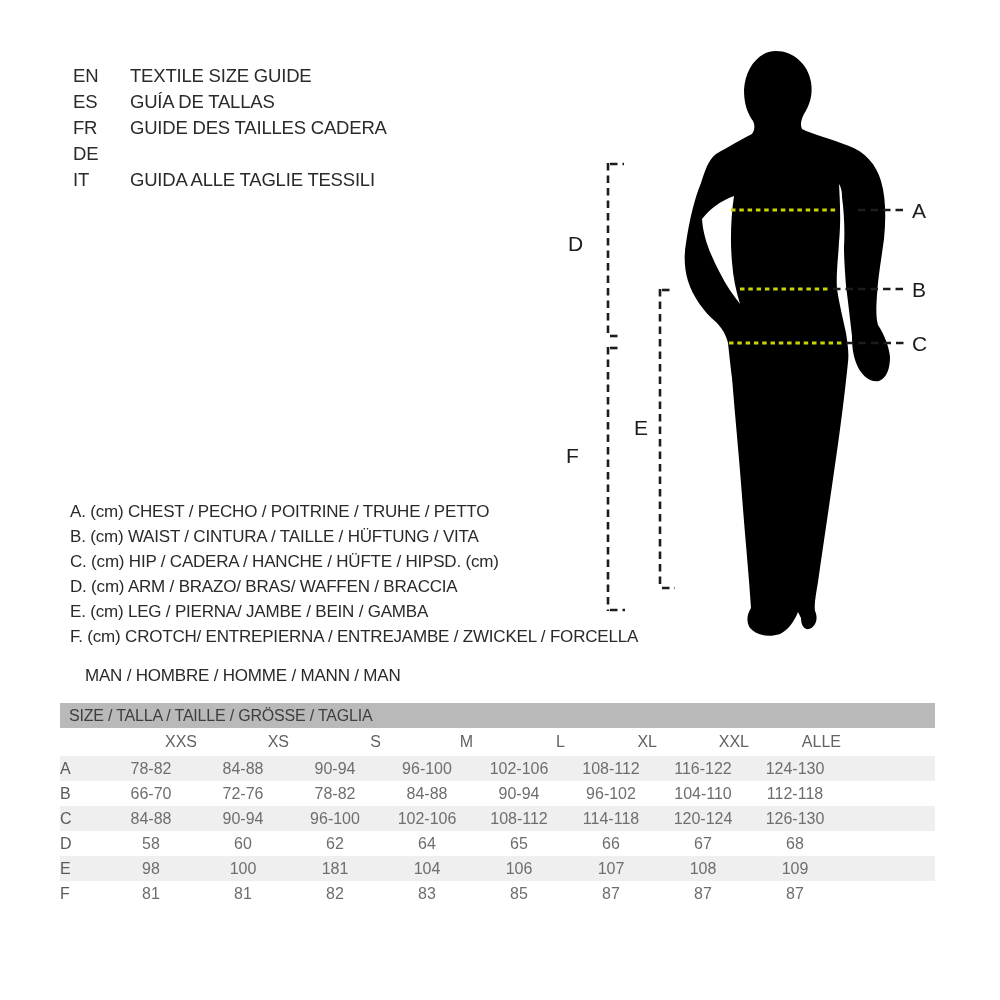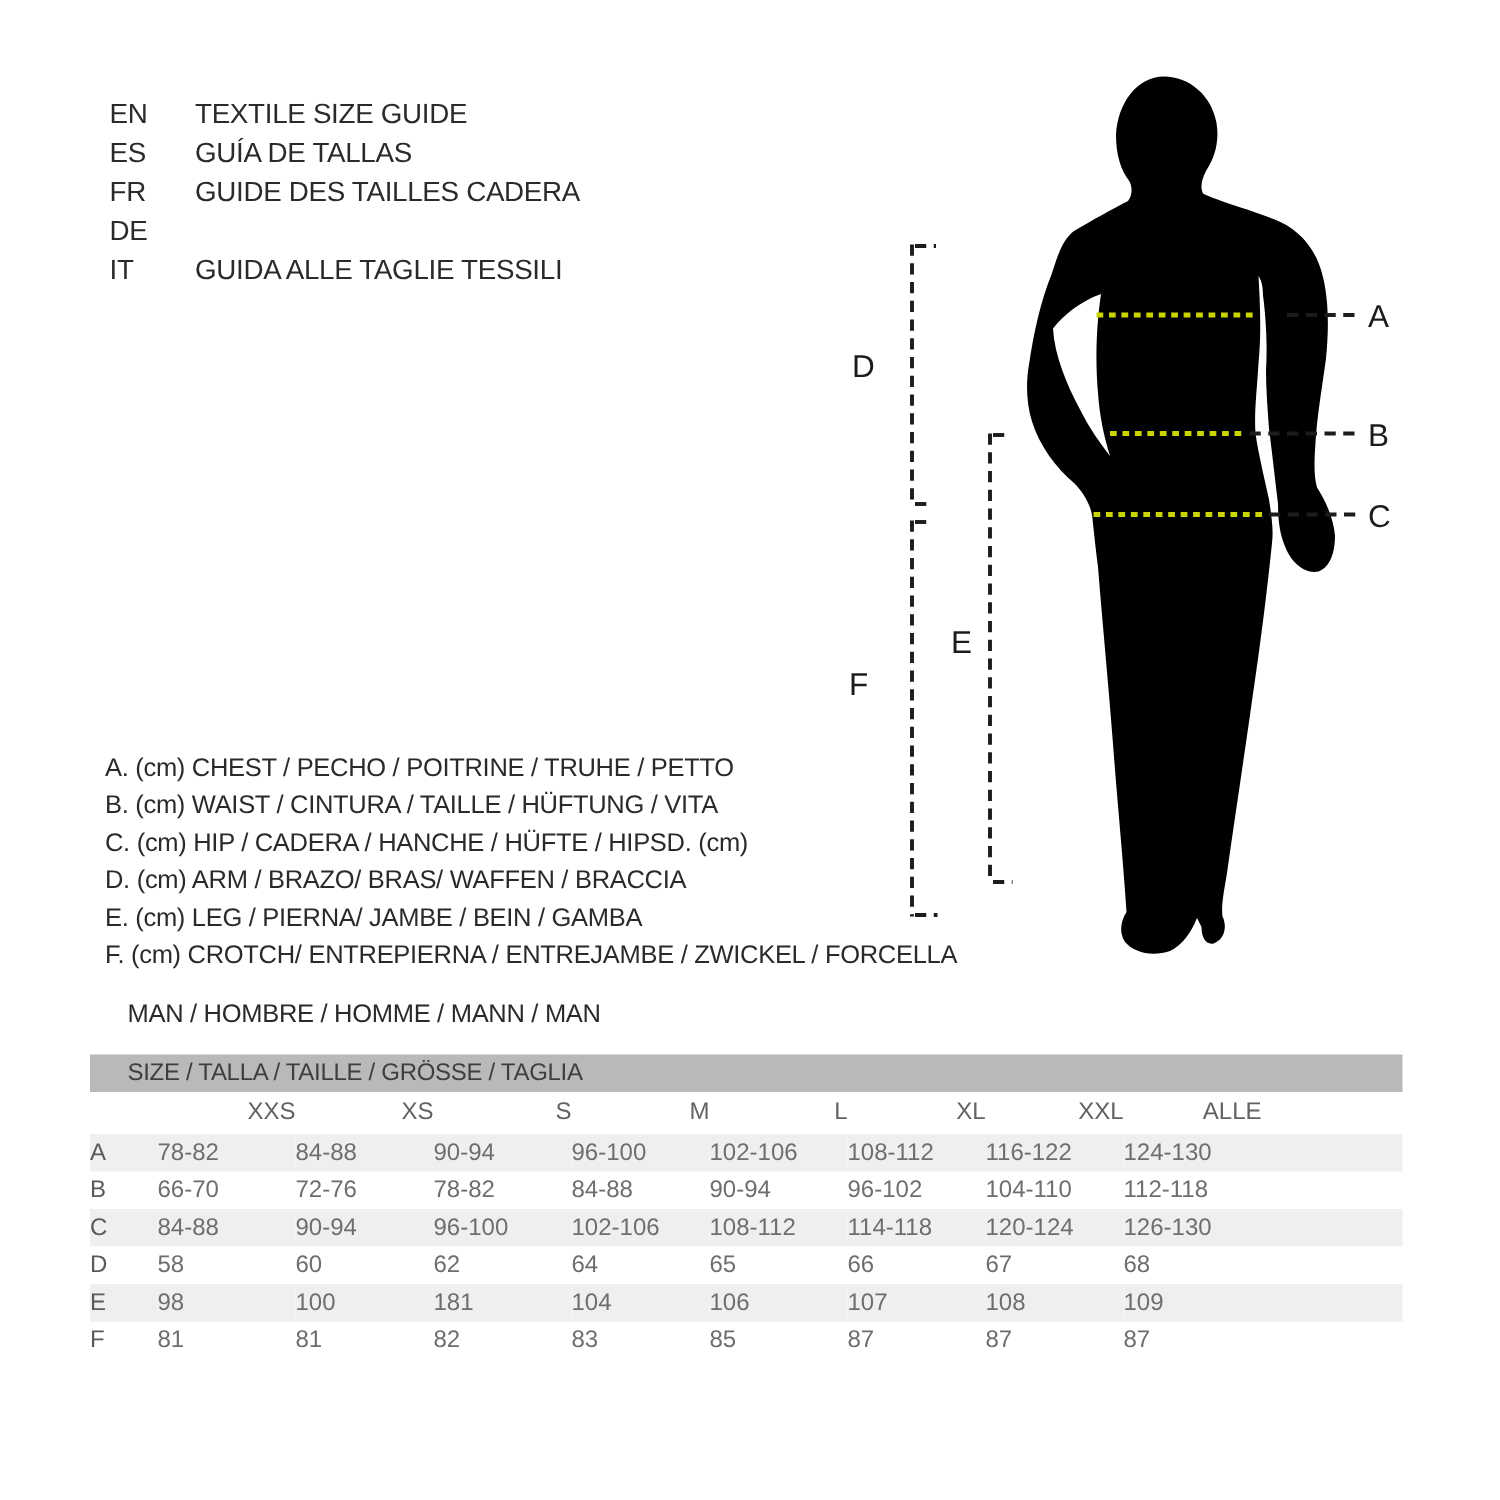--- a/index.html
+++ b/index.html
@@ -16,28 +16,28 @@
   
   .figure-svg{position:absolute;left:0;top:0;width:1000px;height:1000px;}
   .dash-black{stroke:#1c1c1c;stroke-width:2.6;stroke-dasharray:7.5 5;fill:none;}
   .dot-accent{stroke-width:3.2;stroke-dasharray:4.5 3.8;fill:none;}
   .fig-label{font-family:"Liberation Sans","DejaVu Sans",sans-serif;font-size:21px;fill:#1c1c1c;}
   
   .measure-block{position:absolute;left:70px;top:500px;color:#2a2a2a;font-size:17px;line-height:24.9px;letter-spacing:-0.2px;white-space:nowrap;}
   .gender-line{position:absolute;left:70px;top:666px;color:#2a2a2a;font-size:17px;letter-spacing:-0.2px;white-space:nowrap;margin-left:15px;}
   
   .table-wrap{position:absolute;left:60px;top:703px;width:875px;}
-  .table-title{height:25px;background:#b9b9b9;color:#3e3e3e;font-size:16px;letter-spacing:-0.2px;display:flex;align-items:center;padding-left:25px;box-sizing:border-box;}
+  .table-title{height:25px;background:#b9b9b9;color:#3e3e3e;font-size:16px;letter-spacing:-0.2px;display:flex;align-items:center;padding-left:9px;box-sizing:border-box;}
   table.size-table{width:100%;border-collapse:collapse;table-layout:fixed;}
   table.size-table th,table.size-table td{font-weight:400;padding:0;border:0;}
   tr.sizes-row th{height:28px;font-size:16px;color:#636363;text-align:right;vertical-align:middle;}
   tbody tr{height:25px;}
   tbody tr.stripe{background:#efefef;}
   td.row-label{font-size:16px;color:#5a5a5a;text-align:left;padding-left:11px;vertical-align:middle;}
-  td.size-cell{font-size:16px;color:#6e6e6e;vertical-align:middle;}
+  td.size-cell{font-size:16px;color:#6e6e6e;text-align:center;vertical-align:middle;}
 </style>
 </head>
 <body>
 
 <div class="page">
 
   <div class="lang-block">
     <div class="lang-row">
       <span class="lang-code">EN</span>
       <span class="lang-title">TEXTILE SIZE GUIDE</span>

